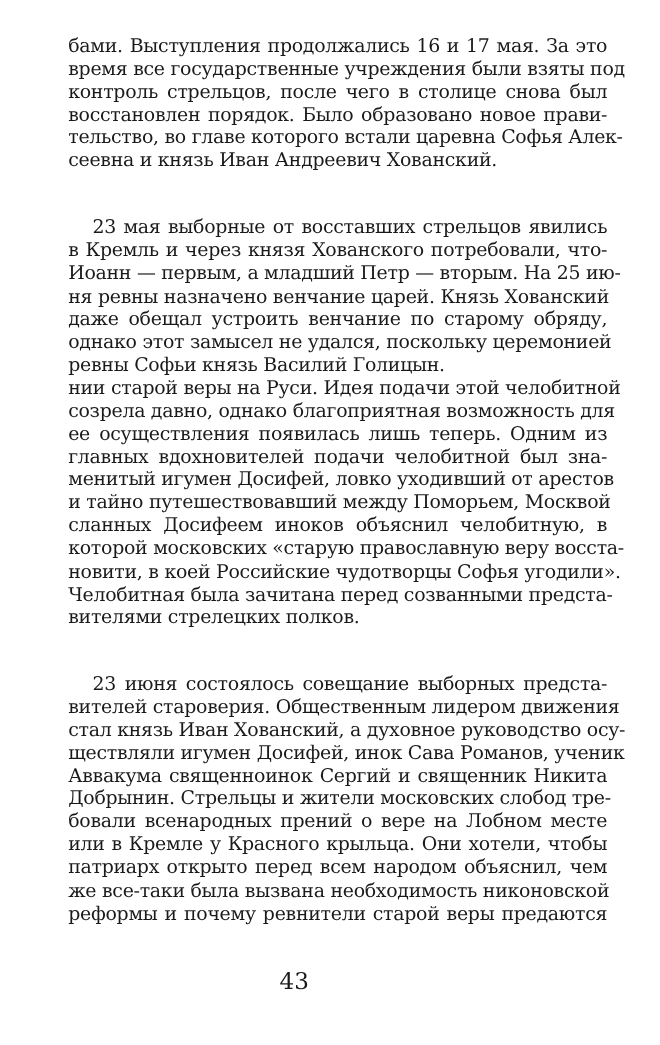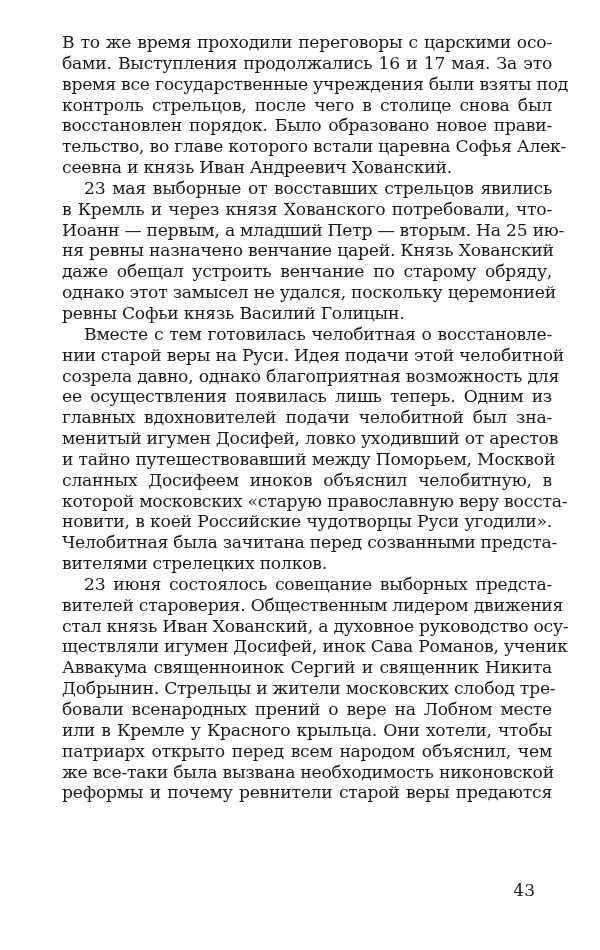--- a/index.html
+++ b/index.html
@@ -16,68 +16,66 @@
     letter-spacing: -0.25px;
   }
   .line {
     display: block;
     white-space: nowrap;
     text-align: justify;
     text-align-last: justify;
     height: 20.85px;
   }
   .line.last { text-align-last: left; }
-  .line.indent { padding-left: 22px; }
+  .line.indent { padding-left: 22px; margin-top: 40px; }
   .page-number {
     position: absolute;
     top: 880px;
     left: 0;
     width: 535px;
-    text-align: right;
+    text-align: center;
     font-family: "DejaVu Serif", "Liberation Serif", serif;
-    font-size: 17px;
+    font-size: 21px;
     color: #1a1a1a;
   }
 </style>
 </head>
 <body>
 
 <div class="page">
 
   <div>
-    <span class="line">В то же время проходили переговоры с царскими осо-</span>
     <span class="line">бами. Выступления продолжались 16 и 17 мая. За это</span>
     <span class="line">время все государственные учреждения были взяты под</span>
     <span class="line">контроль стрельцов, после чего в столице снова был</span>
     <span class="line">восстановлен порядок. Было образовано новое прави-</span>
     <span class="line">тельство, во главе которого встали царевна Софья Алек-</span>
     <span class="line last">сеевна и князь Иван Андреевич Хованский.</span>
   </div>
 
   <div>
     <span class="line indent">23 мая выборные от восставших стрельцов явились</span>
     <span class="line">в Кремль и через князя Хованского потребовали, что-</span>
     <span class="line">Иоанн — первым, а младший Петр — вторым. На 25 ию-</span>
     <span class="line">ня ревны назначено венчание царей. Князь Хованский</span>
     <span class="line">даже обещал устроить венчание по старому обряду,</span>
     <span class="line">однако этот замысел не удался, поскольку церемонией</span>
     <span class="line last">ревны Софьи князь Василий Голицын.</span>
   </div>
 
   <div>
-    <span class="line indent">Вместе с тем готовилась челобитная о восстановле-</span>
     <span class="line">нии старой веры на Руси. Идея подачи этой челобитной</span>
     <span class="line">созрела давно, однако благоприятная возможность для</span>
     <span class="line">ее осуществления появилась лишь теперь. Одним из</span>
     <span class="line">главных вдохновителей подачи челобитной был зна-</span>
     <span class="line">менитый игумен Досифей, ловко уходивший от арестов</span>
     <span class="line">и тайно путешествовавший между Поморьем, Москвой</span>
     <span class="line">сланных Досифеем иноков объяснил челобитную, в</span>
     <span class="line">которой московских «старую православную веру восста-</span>
-    <span class="line">новити, в коей Российские чудотворцы Руси угодили».</span>
+    <span class="line">новити, в коей Российские чудотворцы Софья угодили».</span>
     <span class="line">Челобитная была зачитана перед созванными предста-</span>
     <span class="line last">вителями стрелецких полков.</span>
   </div>
 
   <div>
     <span class="line indent">23 июня состоялось совещание выборных предста-</span>
     <span class="line">вителей староверия. Общественным лидером движения</span>
     <span class="line">стал князь Иван Хованский, а духовное руководство осу-</span>
     <span class="line">ществляли игумен Досифей, инок Сава Романов, ученик</span>
     <span class="line">Аввакума священноинок Сергий и священник Никита</span>

